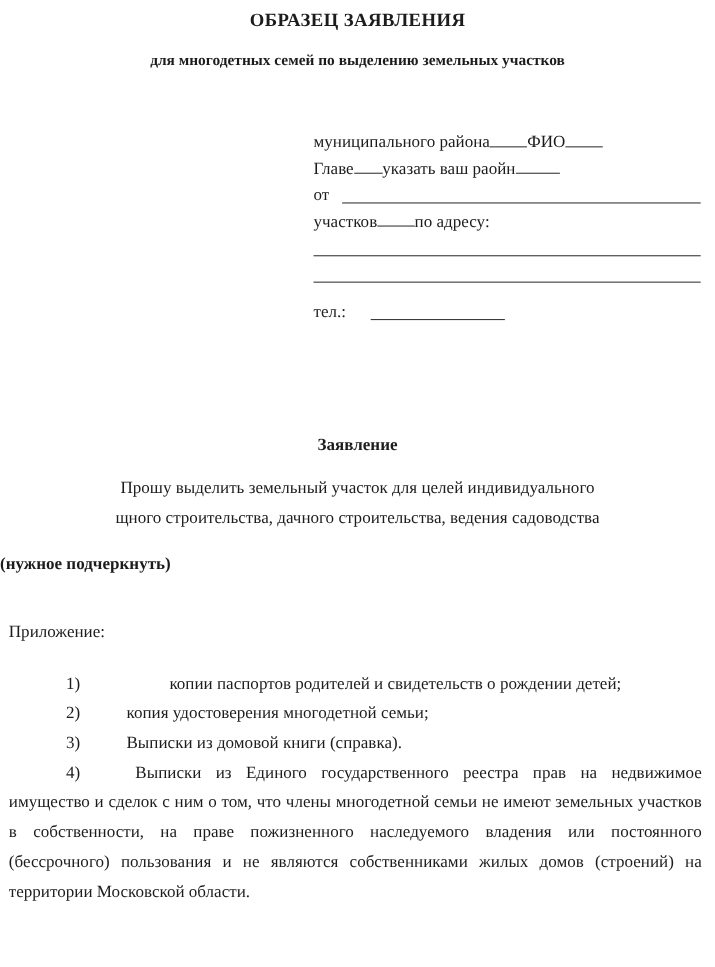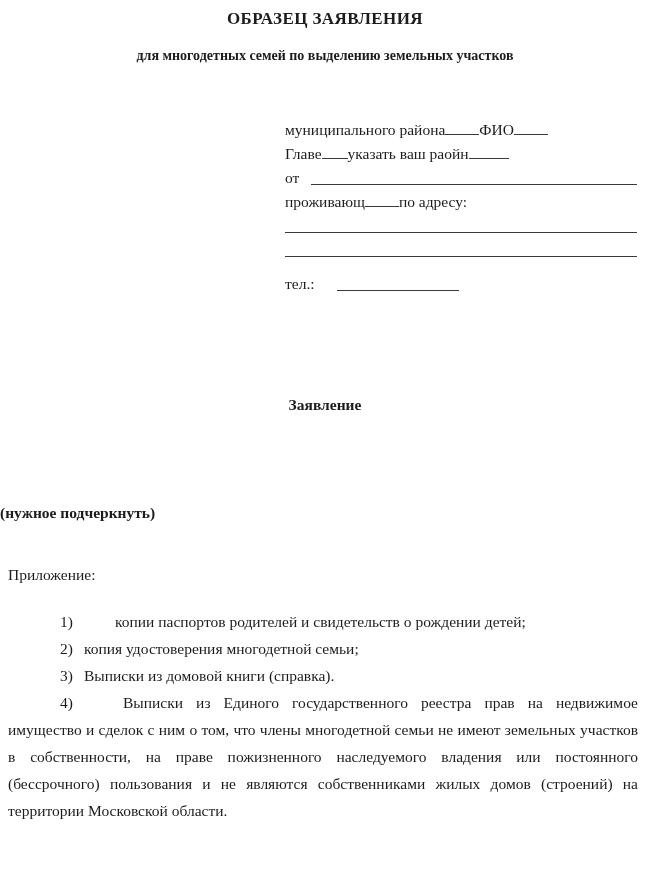--- a/index.html
+++ b/index.html
@@ -167,27 +167,28 @@
     position: relative;
     margin: 0;
   }
   .attach-item .num {
     position: absolute;
     left: 60px;
     top: 0;
   }
   .attach-item .txt {
     display: block;
-    padding-left: 84px;
+    padding-left: 115px;
     text-indent: 0;
   }
   .attach-item.wrap .txt {
     padding-left: 0;
     text-indent: 115px;
     text-align: left;
+    margin-left: 39px;
   }
   .attach-item.justified .txt {
     padding-left: 0;
     text-indent: 115px;
     text-align: justify;
     text-align-last: left;
     padding-right: 4px;
     padding-left: 8px;
   }
 </style>
@@ -209,39 +210,43 @@
     <span class="addr-line">
       <span>Главе</span><span class="blank blank-xs"></span><span>указать ваш раойн</span><span class="blank blank-md"></span>
     </span>
 
     <div class="addr-from">
       <span class="lbl">от</span>
       <span class="rule-from"></span>
     </div>
 
     <span class="addr-line">
-      <span>проживающ</span><span class="blank blank-sm"></span><span>по адресу:</span>
+      <span>участков</span><span class="blank blank-sm"></span><span>по адресу:</span>
     </span>
 
     <div class="rule-row">
       <span class="rule-full"></span>
     </div>
     <div class="rule-row">
       <span class="rule-full"></span>
     </div>
 
     <div class="addr-tel">
       <span class="lbl">тел.:</span>
       <span class="rule-tel"></span>
     </div>
 
   </div>
 
   <div class="statement-heading">Заявление</div>
 
+  <div class="statement-body">
+    <span class="ln">Прошу выделить земельный участок для целей индивидуального</span>
+    <span class="ln">щного строительства, дачного строительства, ведения садоводства</span>
+  </div>
 
   <div class="underline-note">(нужное подчеркнуть)</div>
 
   <div class="attach-label">Приложение:</div>
 
   <div class="attach-list">
 
     <div class="attach-item wrap">
       <span class="num">1)</span>
       <span class="txt">копии паспортов родителей и свидетельств о рождении детей;</span>

